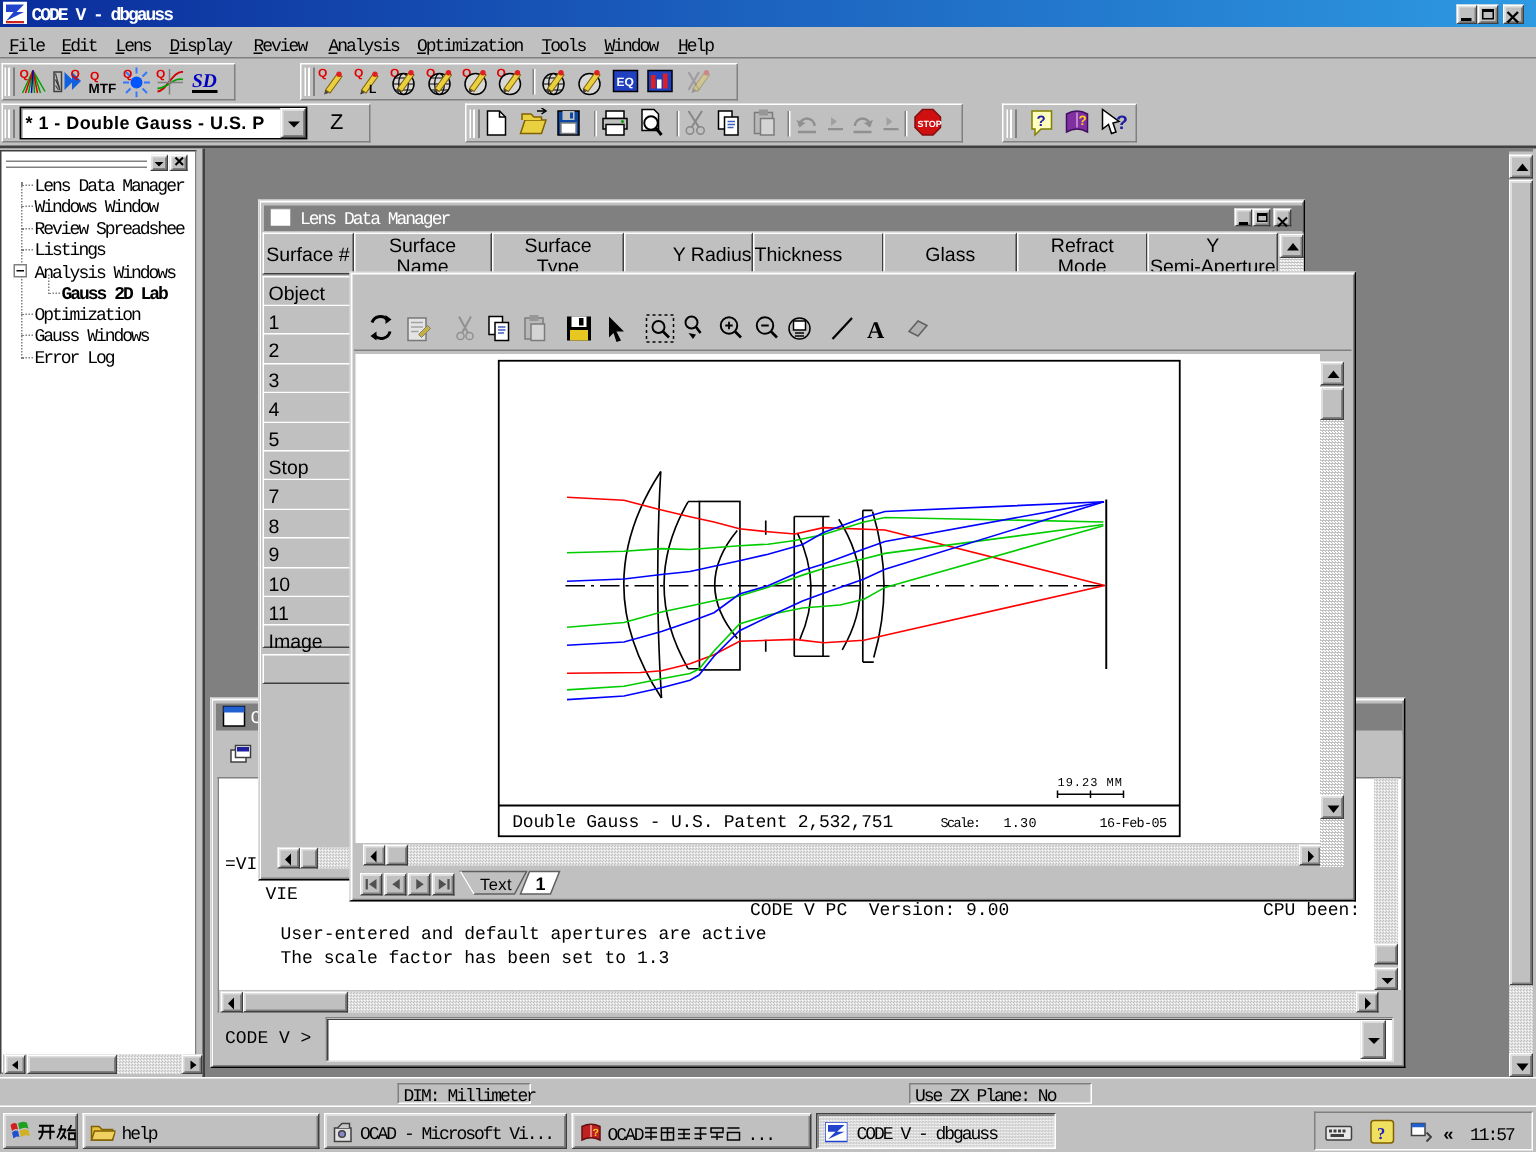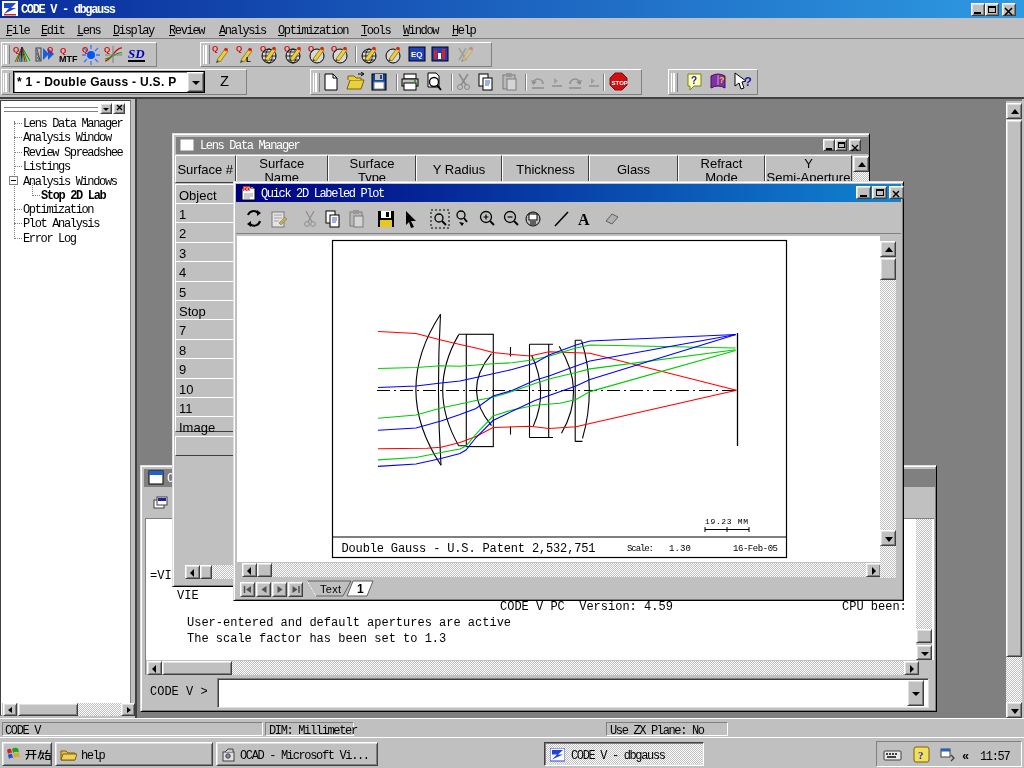--- a/index.html
+++ b/index.html
@@ -287,27 +287,27 @@
           </div>
     <div class="btn abs" style="left:112px;top:2px;width:12px;height:11px">
             <svg class="abs" style="left:1px;top:0" width="10" height="9">
               <path d="M2,1 L7,6 M7,1 L2,6" stroke="#000" stroke-width="1.4"></path>
             </svg>
           </div>
     <div class="abs" style="left:13px;top:20px;width:1px;height:118px;border-left:1px dotted #808080"></div>
     <div class="abs" style="left:31px;top:82px;width:1px;height:13px;border-left:1px dotted #808080"></div>
   </div>
   <div class="ms abs" style="left:23px;top:19px">Lens Data Manager</div>
-  <div class="ms abs" style="left:23px;top:33px">Analysis Window</div>
+  <div class="ms abs" style="left:23px;top:33px">Windows Window</div>
   <div class="ms abs" style="left:23px;top:48px">Review Spreadshee</div>
   <div class="ms abs" style="left:23px;top:62px">Listings</div>
   <div class="ms abs" style="left:23px;top:77px">Analysis Windows</div>
-  <div class="ms abs" style="left:41px;top:91px;font-weight:bold">Stop 2D Lab</div>
+  <div class="ms abs" style="left:41px;top:91px;font-weight:bold">Gauss 2D Lab</div>
   <div class="ms abs" style="left:23px;top:105px">Optimization</div>
-  <div class="ms abs" style="left:23px;top:119px">Plot Analysis</div>
+  <div class="ms abs" style="left:23px;top:119px">Gauss Windows</div>
   <div class="ms abs" style="left:23px;top:134px">Error Log</div>
   <div class="abs" style="left:14px;top:24px;width:8px;border-top:1px dotted #808080"></div>
   <div class="abs" style="left:14px;top:38px;width:8px;border-top:1px dotted #808080"></div>
   <div class="abs" style="left:14px;top:53px;width:8px;border-top:1px dotted #808080"></div>
   <div class="abs" style="left:14px;top:67px;width:8px;border-top:1px dotted #808080"></div>
   <div class="abs" style="left:32px;top:96px;width:8px;border-top:1px dotted #808080"></div>
   <div class="abs" style="left:14px;top:110px;width:8px;border-top:1px dotted #808080"></div>
   <div class="abs" style="left:14px;top:124px;width:8px;border-top:1px dotted #808080"></div>
   <div class="abs" style="left:14px;top:139px;width:8px;border-top:1px dotted #808080"></div>
   <div class="abs" style="left:9px;top:77px;width:9px;height:9px;background:#fff;border:1px solid #808080">
@@ -350,21 +350,21 @@
   <div class="abs" style="left:3px;top:24px;width:791px;height:27px;background:#c0c0c0">
     <svg class="abs" style="left:7px;top:3px" width="22" height="20">
           <rect x="3" y="7" width="10" height="8" fill="#fff" stroke="#404040"></rect>
           <rect x="6" y="4" width="10" height="8" fill="#fff" stroke="#404040"></rect>
           <rect x="7" y="5" width="8" height="3" fill="#2020a0"></rect>
         </svg>
   </div>
   <div class="abs" style="left:4px;top:52px;width:789px;height:157px;background:#fff;border:1px solid #808080;border-right:0">
     <div class="mw abs" style="left:4px;top:51px">=VIE</div>
     <div class="mw abs" style="left:31px;top:71px">VIE</div>
-    <div class="mw abs" style="left:354px;top:82px">CODE V PC  Version: 4.59</div>
+    <div class="mw abs" style="left:354px;top:82px">CODE V PC  Version: 9.00</div>
     <div class="mw abs" style="left:696px;top:82px">CPU been:</div>
     <div class="mw abs" style="left:41px;top:98px">User-entered and default apertures are active</div>
     <div class="mw abs" style="left:41px;top:114px">The scale factor has been set to 1.3</div>
     <div class="abs" style="left:770px;top:0;width:16px;height:141px;background:#c0c0c0">
       <div class="dith abs" style="left:0;top:0;width:16px;height:110px"></div>
       <div class="btn abs" style="left:0;top:110px;width:16px;height:14px"></div>
       <div class="btn abs" style="left:0;top:126px;width:16px;height:15px">
             <i class="tri abs" style="left:4px;top:6px;border:4px solid transparent;border-top:4px solid #000;border-bottom:0"></i>
           </div>
     </div>
@@ -402,22 +402,22 @@
           <div class="abs" style="left:2px;top:2px;width:7px;height:6px;border:1px solid #000;border-top-width:2px"></div>
         </div>
     <div class="btn abs" style="left:673px;top:2px;width:12px;height:12px"><svg width="10" height="10">
             <path d="M2,2 L8,8 M8,2 L2,8" stroke="#000" stroke-width="1.3"></path>
           </svg></div>
   </div>
   <div id="ldmsheet" class="abs" style="left:2px;top:21px;width:694px;height:427px;background:#c0c0c0">
       <div class="abs sans" style="left:0px;top:0;width:60.5px;height:28px;background:#c0c0c0;border:1px solid;border-color:#fff #404040 #404040 #fff;text-align:center;overflow:hidden"><div style="margin-top:7px">Surface #</div></div>
       <div class="abs sans" style="left:60.5px;top:0;width:92.5px;height:28px;background:#c0c0c0;border:1px solid;border-color:#fff #404040 #404040 #fff;text-align:center;overflow:hidden"><div style="margin-top:1px">Surface<br>Name</div></div>
       <div class="abs sans" style="left:153px;top:0;width:88px;height:28px;background:#c0c0c0;border:1px solid;border-color:#fff #404040 #404040 #fff;text-align:center;overflow:hidden"><div style="margin-top:1px">Surface<br>Type</div></div>
-      <div class="abs sans" style="left:241px;top:0;width:86px;height:28px;background:#c0c0c0;border:1px solid;border-color:#fff #404040 #404040 #fff;text-align:center;overflow:hidden"><div style="margin-top:7px">Y Radius</div></div>
-      <div class="abs sans" style="left:327px;top:0;width:87px;height:28px;background:#c0c0c0;border:1px solid;border-color:#fff #404040 #404040 #fff;text-align:center;overflow:hidden"><div style="margin-top:7px">Thickness</div></div>
+      <div class="abs sans" style="left:241px;top:0;width:86px;height:28px;background:#c0c0c0;border:1px solid;border-color:#fff #404040 #404040 #fff;text-align:right;overflow:hidden"><div style="margin-top:7px">Y Radius</div></div>
+      <div class="abs sans" style="left:327px;top:0;width:87px;height:28px;background:#c0c0c0;border:1px solid;border-color:#fff #404040 #404040 #fff;overflow:hidden"><div style="margin-top:7px">Thickness</div></div>
       <div class="abs sans" style="left:414px;top:0;width:89px;height:28px;background:#c0c0c0;border:1px solid;border-color:#fff #404040 #404040 #fff;text-align:center;overflow:hidden"><div style="margin-top:7px">Glass</div></div>
       <div class="abs sans" style="left:503px;top:0;width:87px;height:28px;background:#c0c0c0;border:1px solid;border-color:#fff #404040 #404040 #fff;text-align:center;overflow:hidden"><div style="margin-top:1px">Refract<br>Mode</div></div>
       <div class="abs sans" style="left:590px;top:0;width:87px;height:28px;background:#c0c0c0;border:1px solid;border-color:#fff #404040 #404040 #fff;text-align:center;overflow:hidden"><div style="margin-top:1px">Y<br>Semi-Aperture</div></div>
       <div class="abs" style="left:60.5px;top:28px;width:616.5px;height:399px;background:#fff"></div>
       <div class="abs sans" style="left:0;top:28.6px;width:60.5px;height:20.4px;background:#c0c0c0;border:1px solid;border-color:#fff #404040 #404040 #fff;padding:4px 0 0 3px">Object</div>
       <div class="abs sans" style="left:0;top:48.0px;width:60.5px;height:20.4px;background:#c0c0c0;border:1px solid;border-color:#fff #404040 #404040 #fff;padding:4px 0 0 3px">1</div>
       <div class="abs sans" style="left:0;top:67.4px;width:60.5px;height:20.4px;background:#c0c0c0;border:1px solid;border-color:#fff #404040 #404040 #fff;padding:4px 0 0 3px">2</div>
       <div class="abs sans" style="left:0;top:86.8px;width:60.5px;height:20.4px;background:#c0c0c0;border:1px solid;border-color:#fff #404040 #404040 #fff;padding:4px 0 0 3px">3</div>
       <div class="abs sans" style="left:0;top:106.2px;width:60.5px;height:20.4px;background:#c0c0c0;border:1px solid;border-color:#fff #404040 #404040 #fff;padding:4px 0 0 3px">4</div>
       <div class="abs sans" style="left:0;top:125.6px;width:60.5px;height:20.4px;background:#c0c0c0;border:1px solid;border-color:#fff #404040 #404040 #fff;padding:4px 0 0 3px">5</div>
@@ -439,38 +439,20 @@
   <div class="abs" style="left:2px;top:430px;width:676px;height:16px;background:#c0c0c0">
     <div class="btn abs" style="left:10px;top:1px;width:15px;height:14px">
           <i class="tri abs" style="left:4px;top:3px;border:4px solid transparent;border-right:4px solid #000;border-left:0"></i>
         </div>
     <div class="btn abs" style="left:25px;top:1px;width:12px;height:14px"></div>
     <div class="dith abs" style="left:37px;top:1px;width:548px;height:14px"></div>
   </div>
 </div>
 
 <div class="win abs" id="q2d" style="left:233px;top:181px;width:671px;height:420px;padding:2px">
-  <div class="abs" style="left:2px;top:2px;width:665px;height:18px;background:linear-gradient(90deg,#000080,#1084d0)">
-    <svg class="abs" style="left:5px;top:1px" width="16" height="16">
-          <rect x="1" y="3" width="13" height="12" fill="#fff" stroke="#000"></rect>
-          <rect x="2" y="1" width="7" height="5" fill="#d02020"></rect>
-          <text x="2.5" y="5.5" font-size="4.5" fill="#fff" font-family="Liberation Sans">DOC</text>
-          <path d="M3,9 h9 M3,11 h9 M3,13 h6" stroke="#808080" stroke-width=".8"></path>
-        </svg>
-    <div class="ms abs" style="left:25px;top:4px;color:#fff">Quick 2D Labeled Plot</div>
-    <div class="btn abs" style="left:620px;top:2px;width:15px;height:13px">
-          <div class="abs" style="left:3px;top:8px;width:7px;height:2px;background:#000"></div>
-        </div>
-    <div class="btn abs" style="left:636px;top:2px;width:15px;height:13px">
-          <div class="abs" style="left:3px;top:2px;width:8px;height:7px;border:1px solid #000;border-top-width:2px"></div>
-        </div>
-    <div class="btn abs" style="left:653px;top:2px;width:15px;height:13px"><svg width="13" height="11">
-            <path d="M3,2 L9,8 M9,2 L3,8" stroke="#000" stroke-width="1.5"></path>
-          </svg></div>
-  </div>
   <div class="abs" style="left:2px;top:22px;width:665px;height:30px;background:#c0c0c0;border-bottom:1px solid #808080">
     <svg class="abs" style="left:8px;top:5px" width="392" height="20">
       <g fill="none" stroke="#000" stroke-width="2">
             <path d="M4,6 A6,6 0 0 1 14,4"></path>
             <path d="M16,12 A6,6 0 0 1 6,15"></path>
             <path d="M13,1 l4,3 l-4,3" fill="#000" stroke="none"></path>
             <path d="M7,12 l-4,3 l4,3" fill="#000" stroke="none"></path>
           </g>
       <g transform="translate(26,0)" opacity=".9">
             <rect x="2" y="3" width="12" height="15" fill="#e8e8e8" stroke="#707070"></rect>
@@ -625,23 +607,20 @@
       <path d="M2,1 L11,16 H38 L46,1 Z" fill="#c0c0c0" stroke="#606060"></path>
       <path d="M2,1 L11,16" stroke="#fff"></path>
       <text x="15" y="13" font-size="11" font-family="Liberation Sans" textLength="21">Text</text>
       <path d="M48,1 L42,16 H62 L68,1 Z" fill="#fff" stroke="#606060"></path>
       <text x="52" y="13" font-size="12" font-weight="bold" font-family="Liberation Sans">1</text>
     </svg>
   </div>
 </div>
 
 <div class="abs" id="statusbar" style="left:0;top:718px;width:1024px;height:19px;background:#c0c0c0;border-top:1px solid #fff">
-  <div class="fld abs" style="left:2px;top:3px;width:261px;height:14px">
-        <div class="ms abs" style="left:2px;top:2px">CODE V</div>
-      </div>
   <div class="fld abs" style="left:265px;top:3px;width:89px;height:14px">
         <div class="ms abs" style="left:3px;top:2px">DIM: Millimeter</div>
       </div>
   <div class="fld abs" style="left:606px;top:3px;width:122px;height:14px">
         <div class="ms abs" style="left:3px;top:2px">Use ZX Plane: No</div>
       </div>
 </div>
 
 <div class="abs" id="taskbar" style="left:0;top:737px;width:1024px;height:31px;background:#c0c0c0;border-top:1px solid #fff">
   <div class="btn abs" style="left:2px;top:4px;width:50px;height:24px">
@@ -667,20 +646,37 @@
     <div class="ms abs" style="left:25px;top:7px">help</div>
   </div>
   <div class="btn abs" style="left:216px;top:4px;width:162px;height:24px">
     <svg class="abs" style="left:4px;top:4px" width="16" height="16">
           <rect x="2" y="5" width="11" height="9" fill="#e0e0e0" stroke="#404040"></rect>
           <path d="M4,5 l3,-3 h5 v3" fill="#c8c8c8" stroke="#404040"></path>
           <circle cx="7" cy="9" r="2.2" fill="#88c" stroke="#404040"></circle>
         </svg>
     <div class="ms abs" style="left:23px;top:7px">OCAD - Microsoft Vi...</div>
   </div>
+  <div class="btn abs" style="left:381px;top:4px;width:160px;height:24px">
+    <svg class="abs" style="left:4px;top:4px" width="16" height="16">
+          <path d="M2,4 Q8,1 14,4 V13 Q8,10 2,13 Z" fill="#c02020" stroke="#601010"></path>
+          <path d="M8,3 V11" stroke="#f0a0a0"></path>
+          <text x="9" y="10" font-size="7" font-weight="bold" fill="#ffd020" font-family="Liberation Sans">?</text>
+        </svg>
+    <div class="ms abs" style="left:23px;top:7px">OCAD<svg width="70" height="12" style="vertical-align:-2px">
+            <g stroke="#000" stroke-width="1" fill="none">
+              <path d="M2,2 h8 M6,2 v8 M2,5 h8 M2,8 h8"></path>
+              <path d="M13,2 h8 v8 h-8 Z M13,5 h8 M17,2 v8"></path>
+              <path d="M24,3 h8 M24,6 h8 M24,9 h8 M28,3 v6"></path>
+              <path d="M35,2 h8 M39,2 v8 M35,6 h8 M35,9 h5"></path>
+              <path d="M46,2 h8 v3 h-8 Z M46,8 h8 M50,5 v5"></path>
+              <path d="M57,2 h8 M57,5 h8 v5 h-8 Z"></path>
+            </g>
+          </svg>...</div>
+  </div>
   <div class="btnp abs dith" style="left:544px;top:4px;width:160px;height:24px">
     <svg class="abs" style="left:5px;top:5px" width="15" height="14">
           <rect x="0" y="0" width="15" height="13" fill="#fff" stroke="#2244cc"></rect>
           <path d="M2,2 H13 L8,6.5 H13 L2,11.5 L7,6.5 H2 Z" fill="#2244cc"></path>
         </svg>
     <div class="ms abs" style="left:26px;top:7px">CODE V - dbgauss</div>
   </div>
   <div class="fld abs" style="left:876px;top:3px;width:146px;height:26px">
     <svg class="abs" style="left:6px;top:6px" width="19" height="13">
           <rect x="1" y="3" width="17" height="9" rx="1" fill="#e8e8e8" stroke="#404040"></rect>

